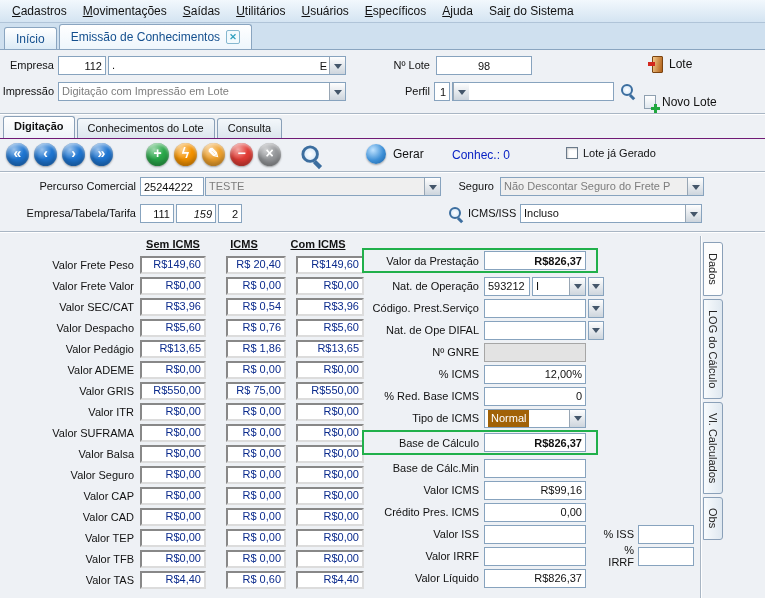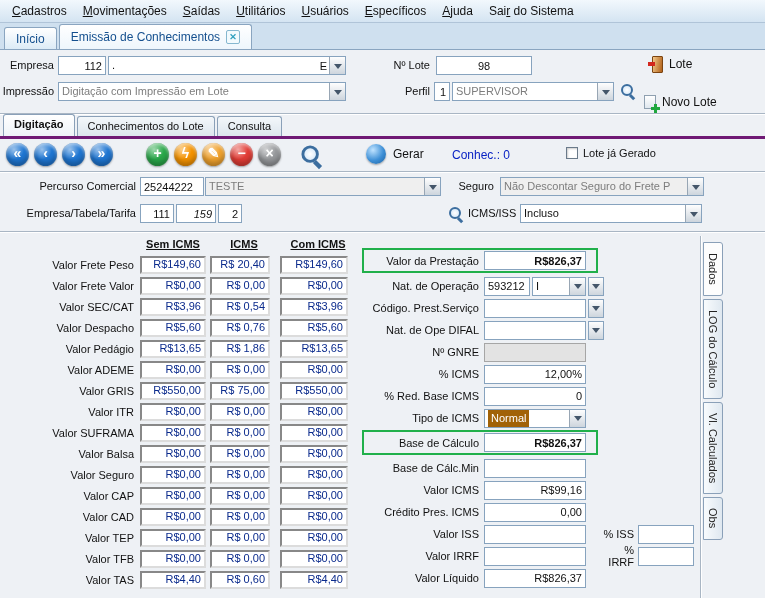--- a/index.html
+++ b/index.html
@@ -47,21 +47,21 @@
   .newdoc-icon{position:relative;width:12px;height:14px;background:linear-gradient(#ffffff,#dfe7ee);border:1px solid #8fa0b0}
   .newdoc-icon::after{content:"";position:absolute;right:-5px;bottom:-5px;width:9px;height:9px;
     background:linear-gradient(#1fa73d,#1fa73d) center/9px 3px no-repeat,linear-gradient(#1fa73d,#1fa73d) center/3px 9px no-repeat}
   .mag{position:relative;display:inline-block;width:16px;height:16px}
   .mag::before{content:"";position:absolute;left:1px;top:1px;width:8px;height:8px;border:2px solid #3c6e9f;border-radius:50%;background:radial-gradient(#ffffff,#cfe4f7)}
   .mag::after{content:"";position:absolute;left:11px;top:11px;width:6px;height:3px;background:#3c6e9f;transform:rotate(45deg);transform-origin:0 0}
   .mag.abs{position:absolute}
   .mag.big{transform:scale(1.45);transform-origin:top left}
 
   
-  .subtabs{position:absolute;left:0;top:116px;width:765px;height:23px;border-bottom:3px solid #701a75;display:flex;align-items:flex-end;padding-left:3px}
+  .subtabs{position:absolute;left:0;top:116px;width:765px;height:23px;border-bottom:1px solid #701a75;display:flex;align-items:flex-end;padding-left:3px}
   .stab{height:20px;padding:3px 10px 0;margin-right:2px;border:1px solid #8aa0b8;border-bottom:none;border-radius:3px 3px 0 0;background:linear-gradient(#f3f7fa,#dde6ee);font-size:11px;white-space:nowrap}
   .stab.active{height:22px;font-weight:bold;background:linear-gradient(#ffffff,#eef3f8)}
 
   
   .toolbar{position:absolute;left:0;top:140px;width:765px;height:30px}
   .tb-group{position:absolute;top:3px;display:flex;gap:5px}
   .tb-circle{width:23px;height:23px;border-radius:50%;color:#fff;font-weight:bold;font-size:14px;line-height:21px;text-align:center;cursor:default;
     box-shadow:inset 0 -4px 5px rgba(0,0,0,.28),inset 0 2px 3px rgba(255,255,255,.55),0 1px 2px rgba(0,0,0,.35)}
   .tb-search{position:absolute;top:4px}
   .gerar{position:absolute;top:4px;display:flex;align-items:center;gap:7px;font-size:12px}
@@ -77,21 +77,21 @@
   .content{position:absolute;left:0;top:236px;width:765px;height:362px}
   .vgroove{position:absolute;left:700px;top:0;height:100%;width:2px;border-left:1px solid #a9b6c4;border-right:1px solid #fff}
   .thead{position:absolute;left:6px;top:2px;display:flex;font-weight:bold;font-size:11px}
   .thead .sp{width:134px}
   .thead .h{text-decoration:underline;text-align:center}
   .h1{width:66px}.h2{width:60px;margin-left:8px}.h3{width:68px;margin-left:10px}
   .trows{position:absolute;left:6px;top:18px}
   .trow{display:flex;align-items:center;height:21px}
   .vlabel{width:134px;text-align:right;padding-right:6px;font-size:11px;white-space:nowrap}
   .valbox{height:18px;border:2px inset #dcdcdc;background:#fff;color:#0a2a8c;font-size:11px;line-height:13px;text-align:right;padding:0 3px;white-space:nowrap}
-  .valbox.c1{width:66px}.valbox.c2{width:60px;margin-left:4px}.valbox.c3{width:68px;margin-left:10px}
+  .valbox.c1{width:66px}.valbox.c2{width:60px;margin-left:20px}.valbox.c3{width:68px;margin-left:10px}
 
   
   .fields{position:absolute;left:366px;top:12px;width:334px}
   .frow{display:flex;align-items:center;height:20px;margin-bottom:2px}
   .frow .flabel{width:118px;text-align:right;padding-right:5px;font-size:11px;white-space:nowrap}
   .frow .tin{width:102px}
   .frow.green{border:2px solid #21b04b;height:25px;margin:0 0 3px -4px;padding-left:2px;width:236px}
   .pct-label{margin-left:10px;width:42px;text-align:right;padding-right:4px;font-size:11px}
   .pct-input{width:56px !important}
 
@@ -143,21 +143,20 @@
     </div>
 
     <div class="albl" style="left:0px;top:32px;width:54px">Impressão</div>
     <div class="combo abs graytxt" style="left:58px;top:32px;width:288px">
       <span class="txt">Digitação com Impressão em Lote</span>
       <span class="dd"></span>
     </div>
     <div class="albl" style="left:388px;top:32px;width:42px">Perfil</div>
     <input class="tin abs right" style="left: 434px; top: 32px; width: 16px;" value="1">
     <div class="combo abs graytxt" style="left:452px;top:32px;width:162px">
-      <span class="txt">SUPERVISOR</span>
       <span class="dd"></span>
     </div>
     <span class="mag abs" style="left:620px;top:33px"></span>
 
     <div class="side-btn" style="left:644px;top:45px">
       <span class="newdoc-icon"></span>
       <span>Novo Lote</span>
     </div>
   </div>
 

